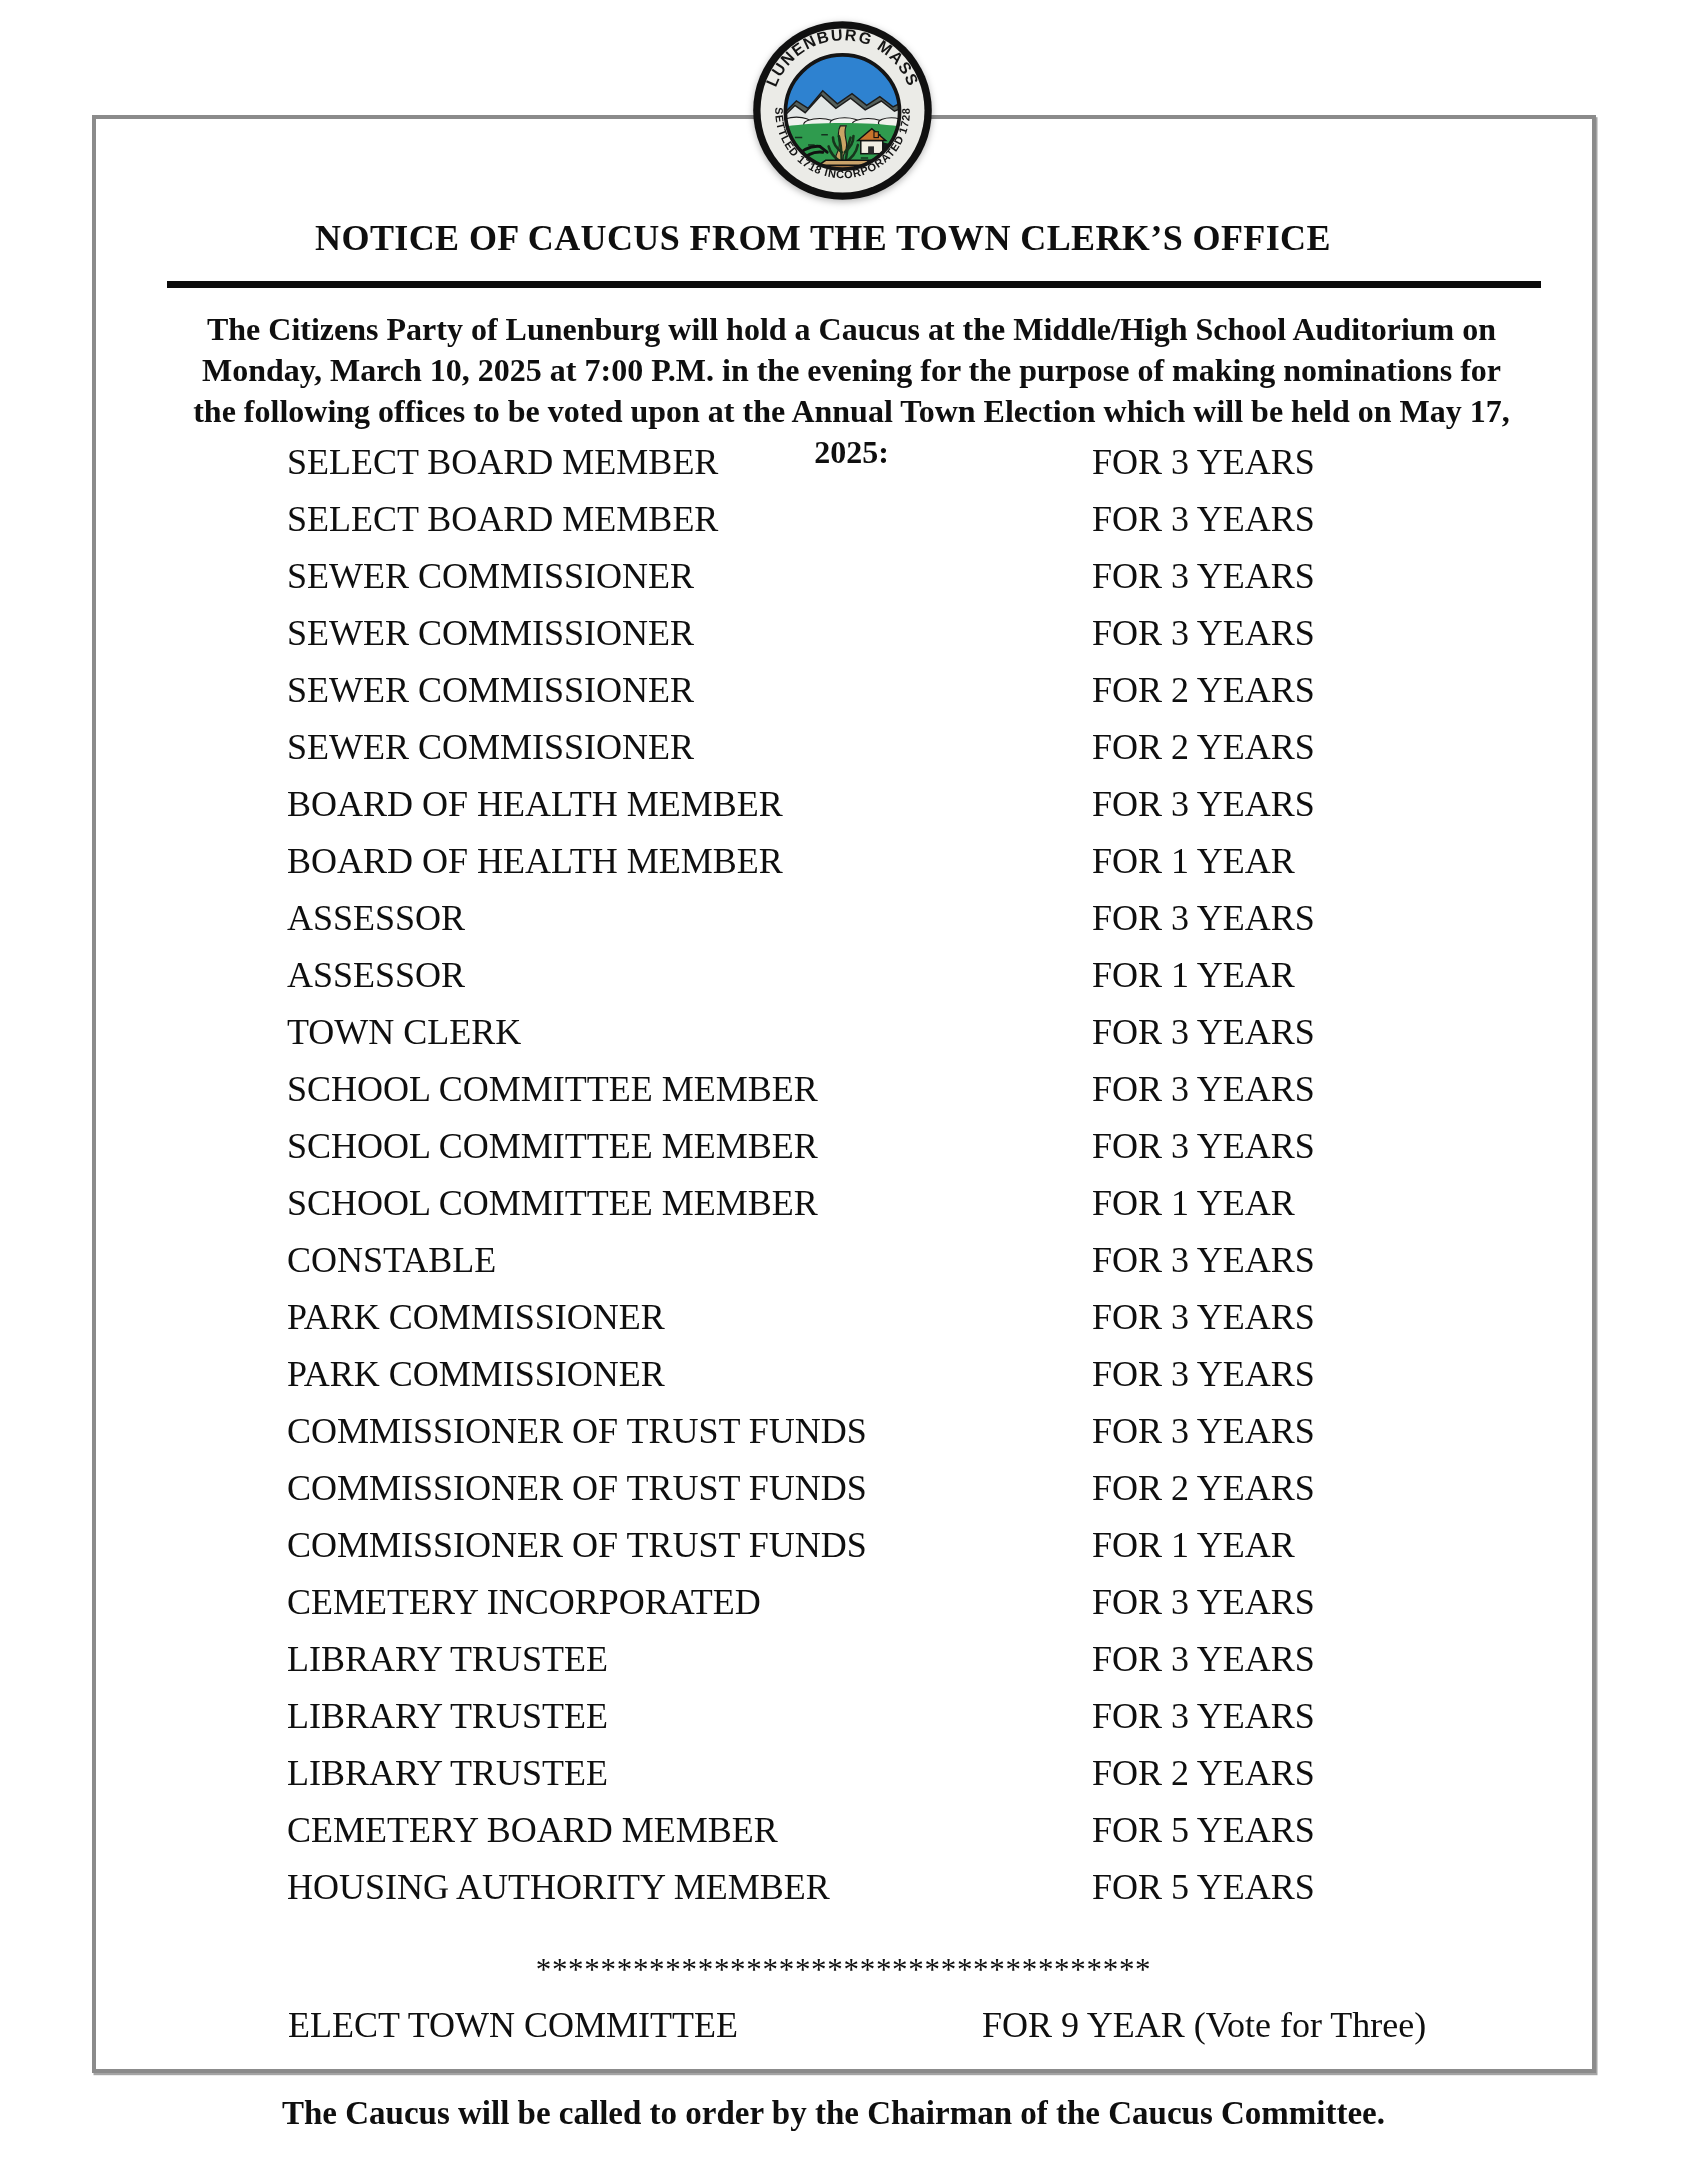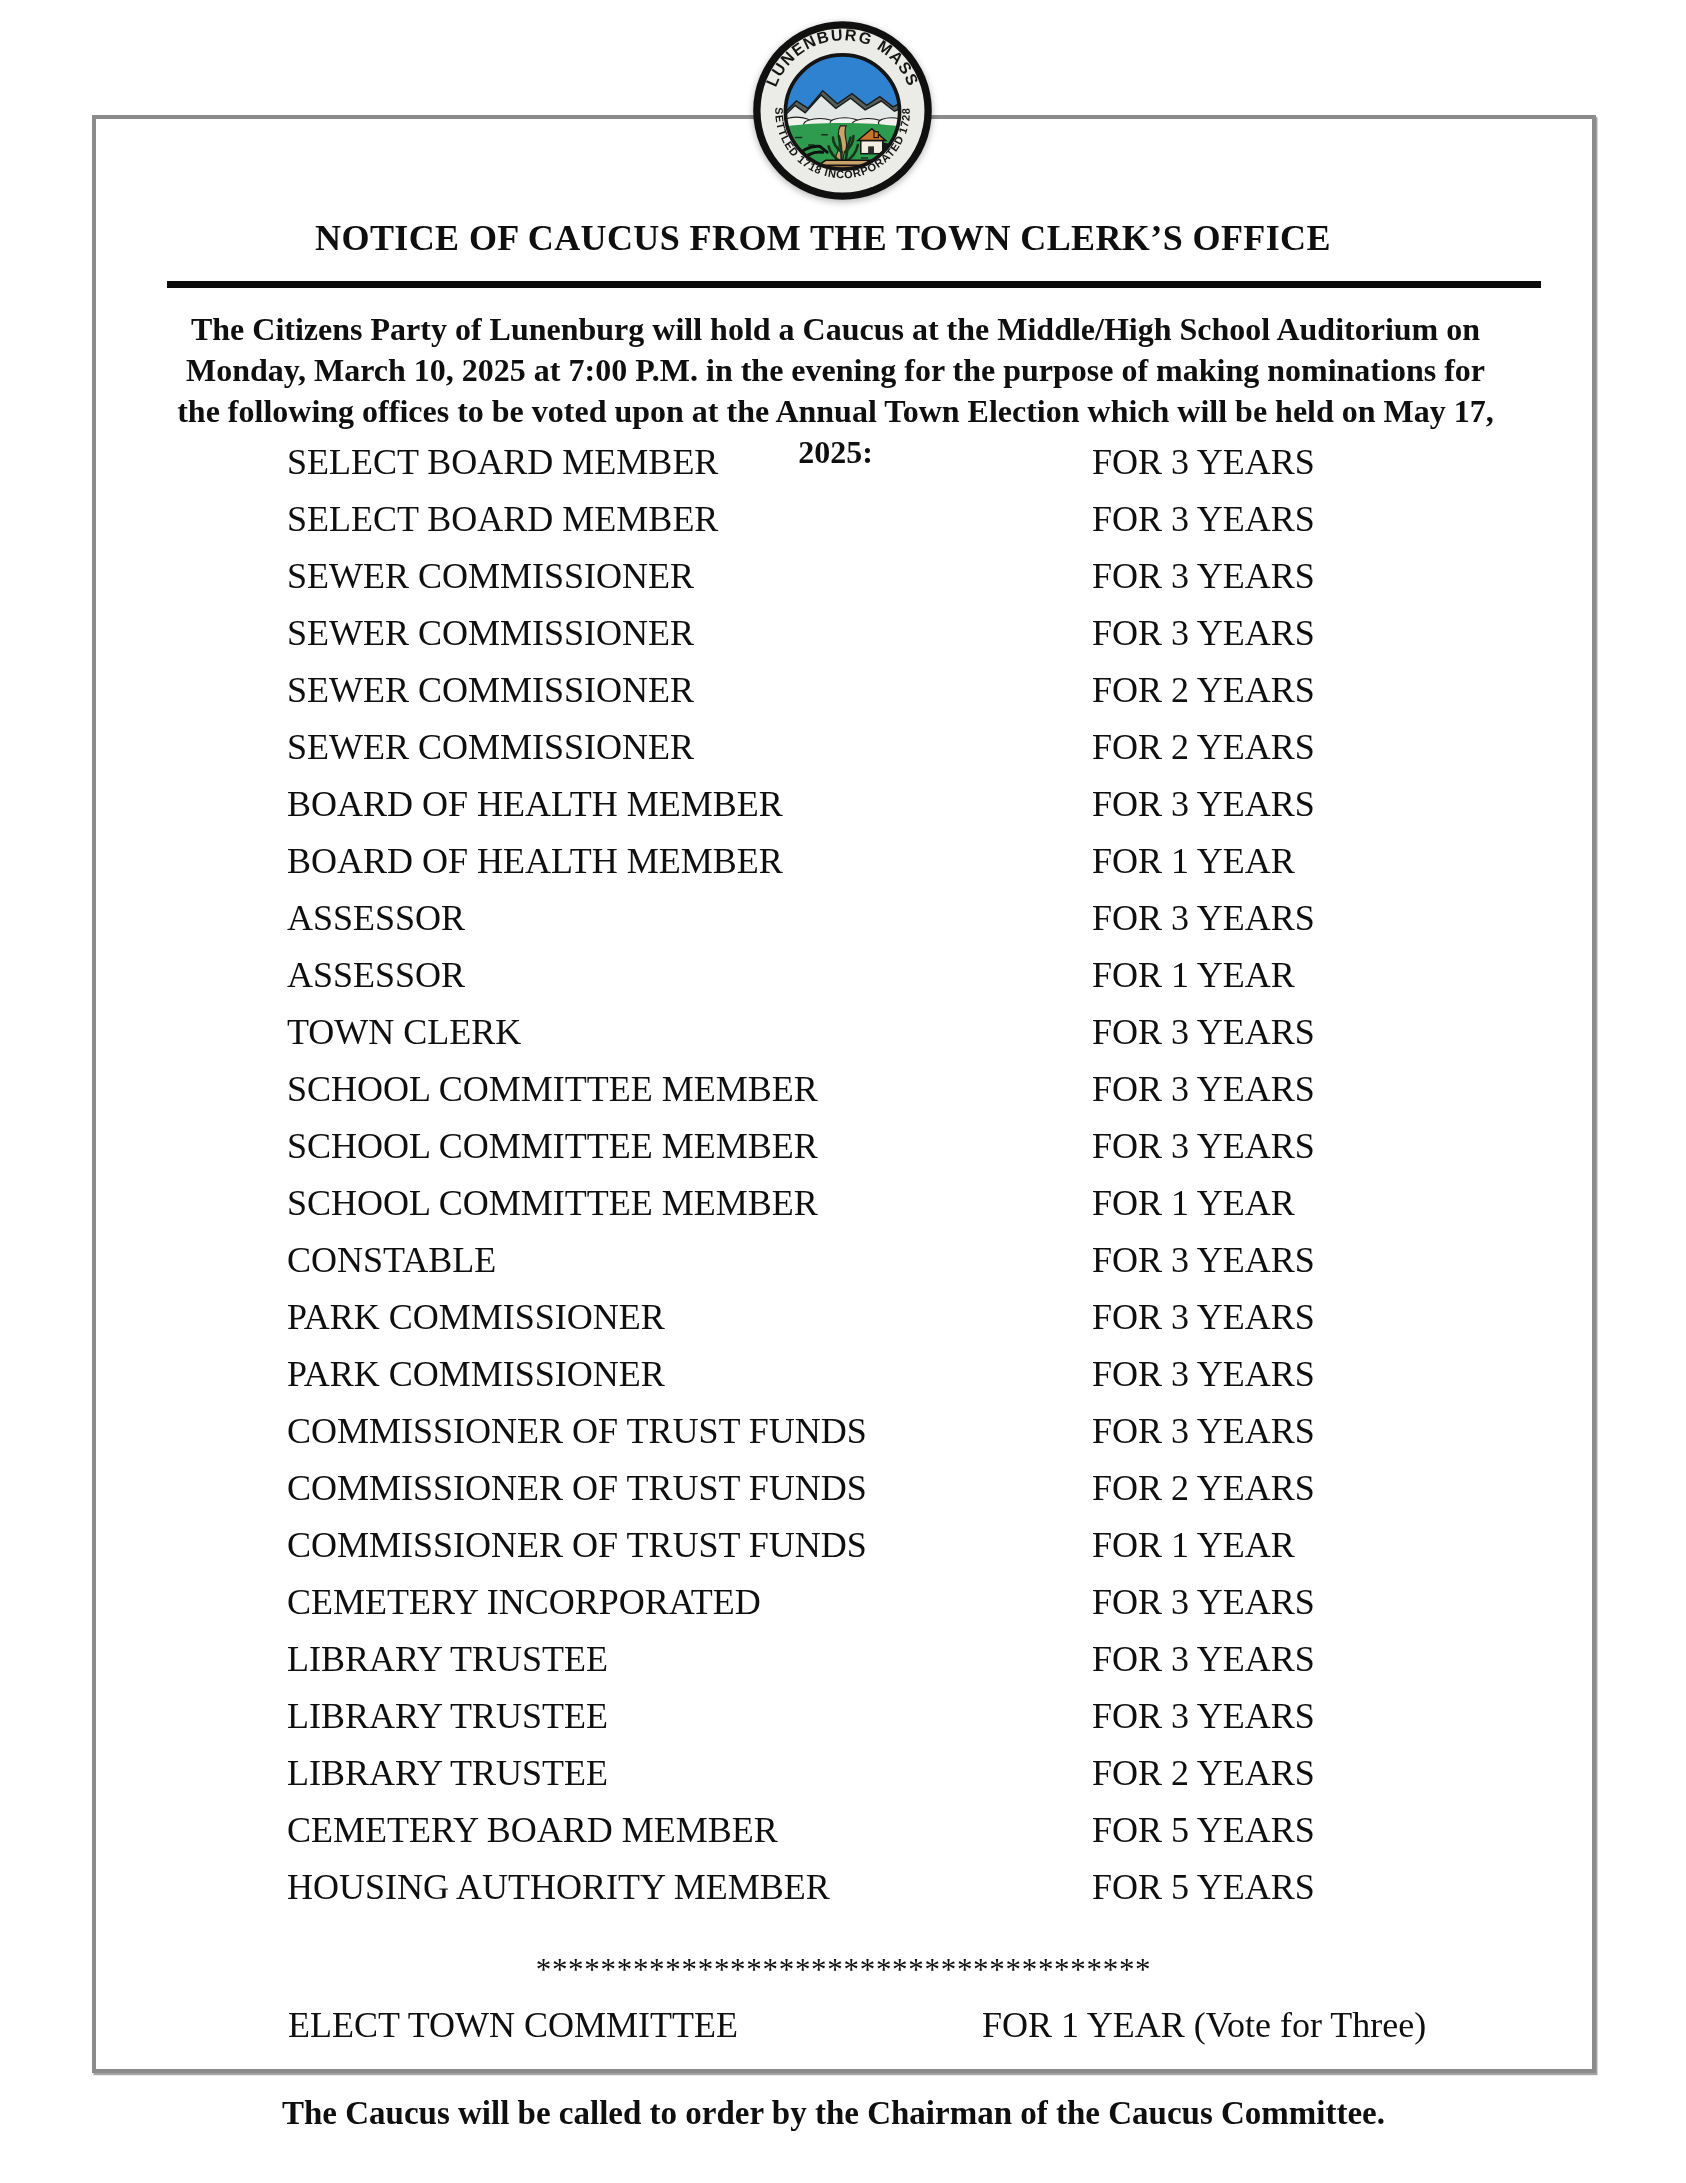--- a/index.html
+++ b/index.html
@@ -25,21 +25,21 @@
   .doc-title{
     position:absolute;top:218px;left:0;width:1646px;
     text-align:center;font-weight:bold;font-size:36px;line-height:41px;
     letter-spacing:0.4px;white-space:nowrap;
   }
   .title-rule{
     position:absolute;top:281px;left:167px;width:1374px;height:7.3px;
     background:#0b0b0b;
   }
   .intro{
-    position:absolute;top:309px;left:164px;width:1343px;
+    position:absolute;top:309px;left:180px;width:1343px;
     text-align:center;font-weight:bold;font-size:32px;line-height:41px;
   }
   .office-list{position:absolute;top:434px;left:92px;width:1552px;}
   .office-row{position:relative;height:57px;line-height:57px;font-size:36px;}
   .office-row .office{position:absolute;left:195px;white-space:nowrap;}
   .office-row .term{position:absolute;left:1000px;white-space:nowrap;}
   .separator{
     position:absolute;top:1952px;left:0;width:1687px;
     text-align:center;font-size:31px;letter-spacing:0.7px;
   }
@@ -263,19 +263,19 @@
       <div class="office-row">
         <span class="office">HOUSING AUTHORITY MEMBER</span>
         <span class="term">FOR 5 YEARS</span>
       </div>
     </div>
 
   <div class="separator">**************************************</div>
 
   <div class="committee-row">
     <span class="office">ELECT TOWN COMMITTEE</span>
-    <span class="term">FOR 1 YEAR (Vote for Three)</span>
+    <span class="term">FOR 9 YEAR (Vote for Three)</span>
   </div>
 
   <div class="closing">The Caucus will be called to order by the Chairman of the Caucus Committee.</div>
 
 </div>
 
 
 </body></html>

